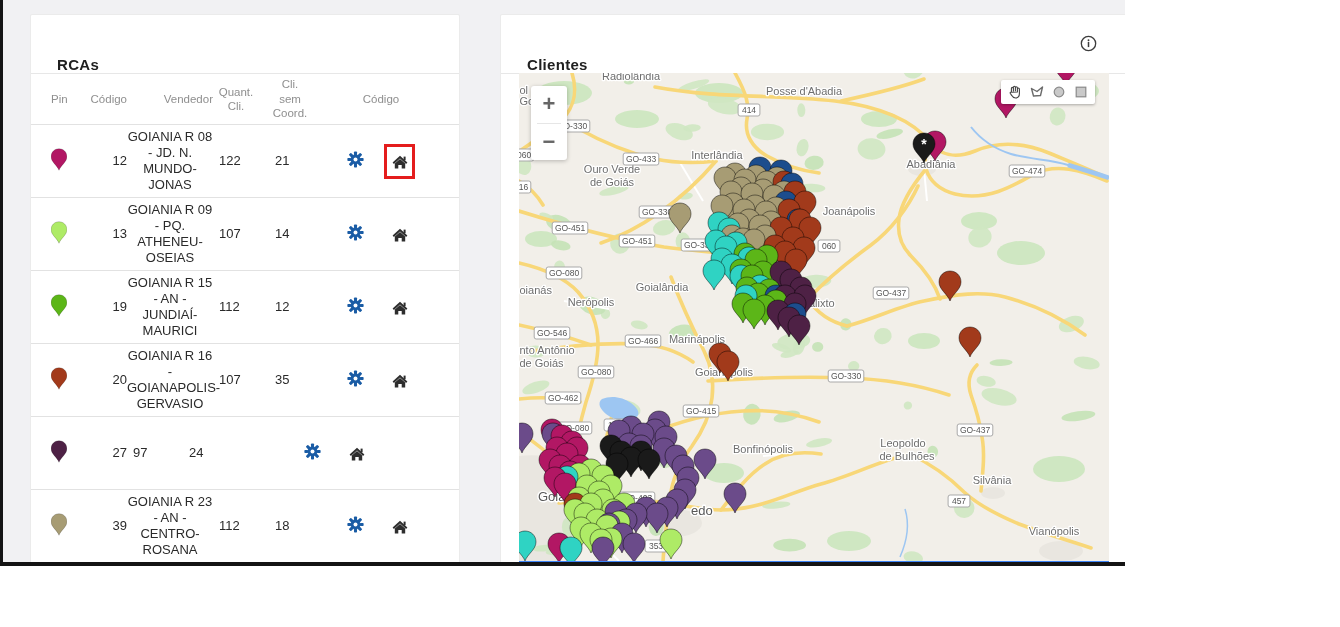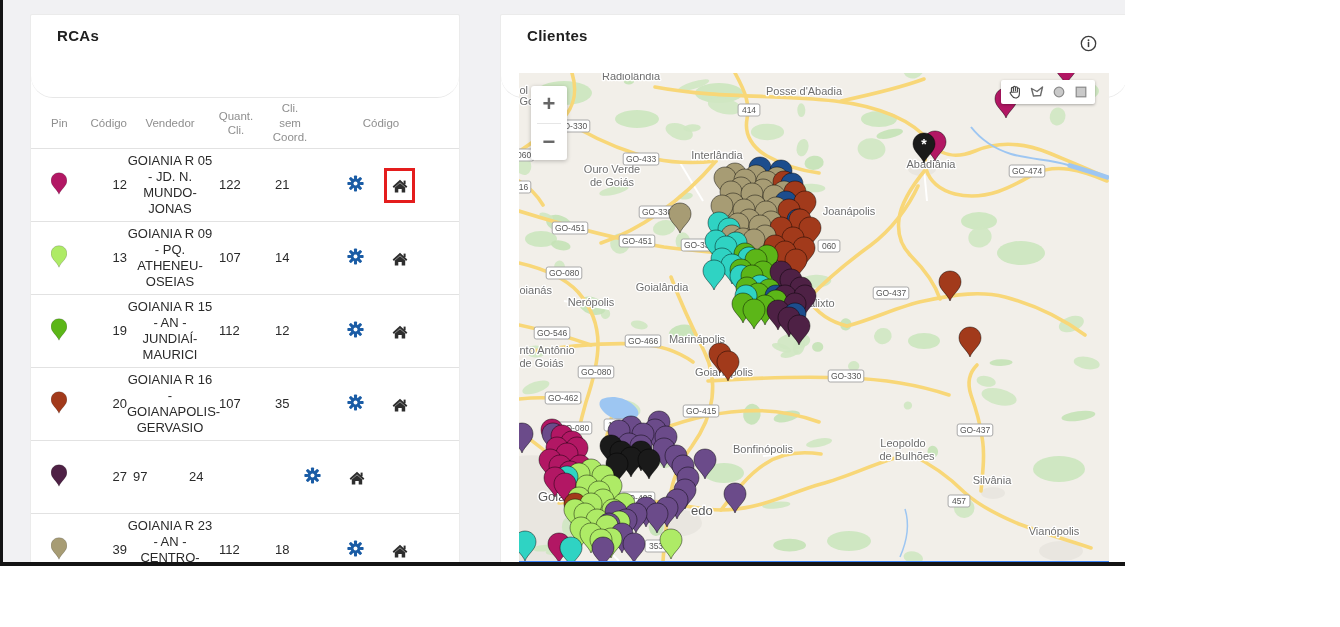--- a/index.html
+++ b/index.html
@@ -1,21 +1,21 @@
 <!DOCTYPE html>
 <html><head>
 <meta charset="utf-8">
 <style>
   html,body{margin:0;padding:0;background:#ffffff;width:1340px;height:627px;
     font-family:"Liberation Sans",sans-serif;position:relative;}
   .frame{position:absolute;left:0;top:0;width:1122px;height:562px;background:#f1f1f3;
     border-left:3px solid #141414;border-bottom:4px solid #141414;overflow:hidden;}
   .card{position:absolute;background:#ffffff;border:1px solid #ebebeb;border-radius:2px;}
-  .card-header{height:58px;border-bottom:1px solid #e7e7e7;display:flex;align-items:flex-start;
-    padding:12px 26px;position:relative;border-radius:22px;}
+  .card-header{height:58px;border-bottom:1px solid #e7e7e7;display:flex;align-items:flex-end;
+    padding:0 26px;position:relative;}
   .card-title{font-size:15px;font-weight:bold;color:#202020;letter-spacing:.3px;}
   #rcas-card{left:27px;top:14px;width:428px;height:552px;}
   #clientes-card{left:497px;top:14px;width:626px;height:552px;}
 
   
   .thead{display:flex;align-items:center;height:50px;padding:0 18px 0 20px;
     border-bottom:1px solid #e2e2e2;color:#8f8f8f;font-size:11.5px;line-height:1.25;}
   .trow{display:flex;align-items:center;height:72px;padding:0 18px 0 20px;
     border-bottom:1px solid #e2e2e2;color:#2a2a2a;font-size:13px;line-height:1.22;}
   .c-pin{width:30px;}
@@ -62,36 +62,36 @@
 
 <div class="frame">
 
   <div class="card" id="rcas-card">
     <div class="card-header">
       <span class="card-title">RCAs</span>
     </div>
     <div class="thead">
       <div class="c-pin"><span>Pin</span></div>
       <div class="c-cod"><span>Código</span></div>
-      <div class="c-ven" style="text-align:center"><span>Vendedor</span></div>
+      <div class="c-ven" style="text-align:right"><span>Vendedor</span></div>
       <div class="c-qua"><span>Quant. Cli.</span></div>
       <div class="c-sem"><span>Cli. sem Coord.</span></div>
       <div class="c-aco">
           <span>Código</span>
         </div>
     </div>
     <div id="rca-rows">
     <div class="trow">
       <div class="c-pin">
         <svg width="16" height="23" viewBox="-11 -31 22 32">
           <path class="pinshape" d="M0,0 C-2.5,-7 -11,-11.5 -11,-19 C-11,-25.5 -6,-30 0,-30 C6,-30 11,-25.5 11,-19 C11,-11.5 2.5,-7 0,0 Z" stroke="rgba(0,0,0,0.25)" stroke-width="1" fill="#b21764"></path>
         </svg>
       </div>
       <div class="c-cod">12</div>
-      <div class="c-ven">GOIANIA R 05 - JD. N. MUNDO-JONAS</div>
+      <div class="c-ven">GOIANIA R 08 - JD. N. MUNDO-JONAS</div>
       <div class="c-qua">122</div>
       <div class="c-sem">21</div>
       <div class="c-aco">
         <span class="gear-btn">
           <svg width="17" height="17" viewBox="-9 -9 18 18">
             <g fill="#1a5ca5">
               <g class="teeth">
                     <rect x="-1.6" y="-8.6" width="3.2" height="4" rx="0.8" transform="rotate(0)"></rect>
                     <rect x="-1.6" y="-8.6" width="3.2" height="4" rx="0.8" transform="rotate(45)"></rect>
                     <rect x="-1.6" y="-8.6" width="3.2" height="4" rx="0.8" transform="rotate(90)"></rect>

